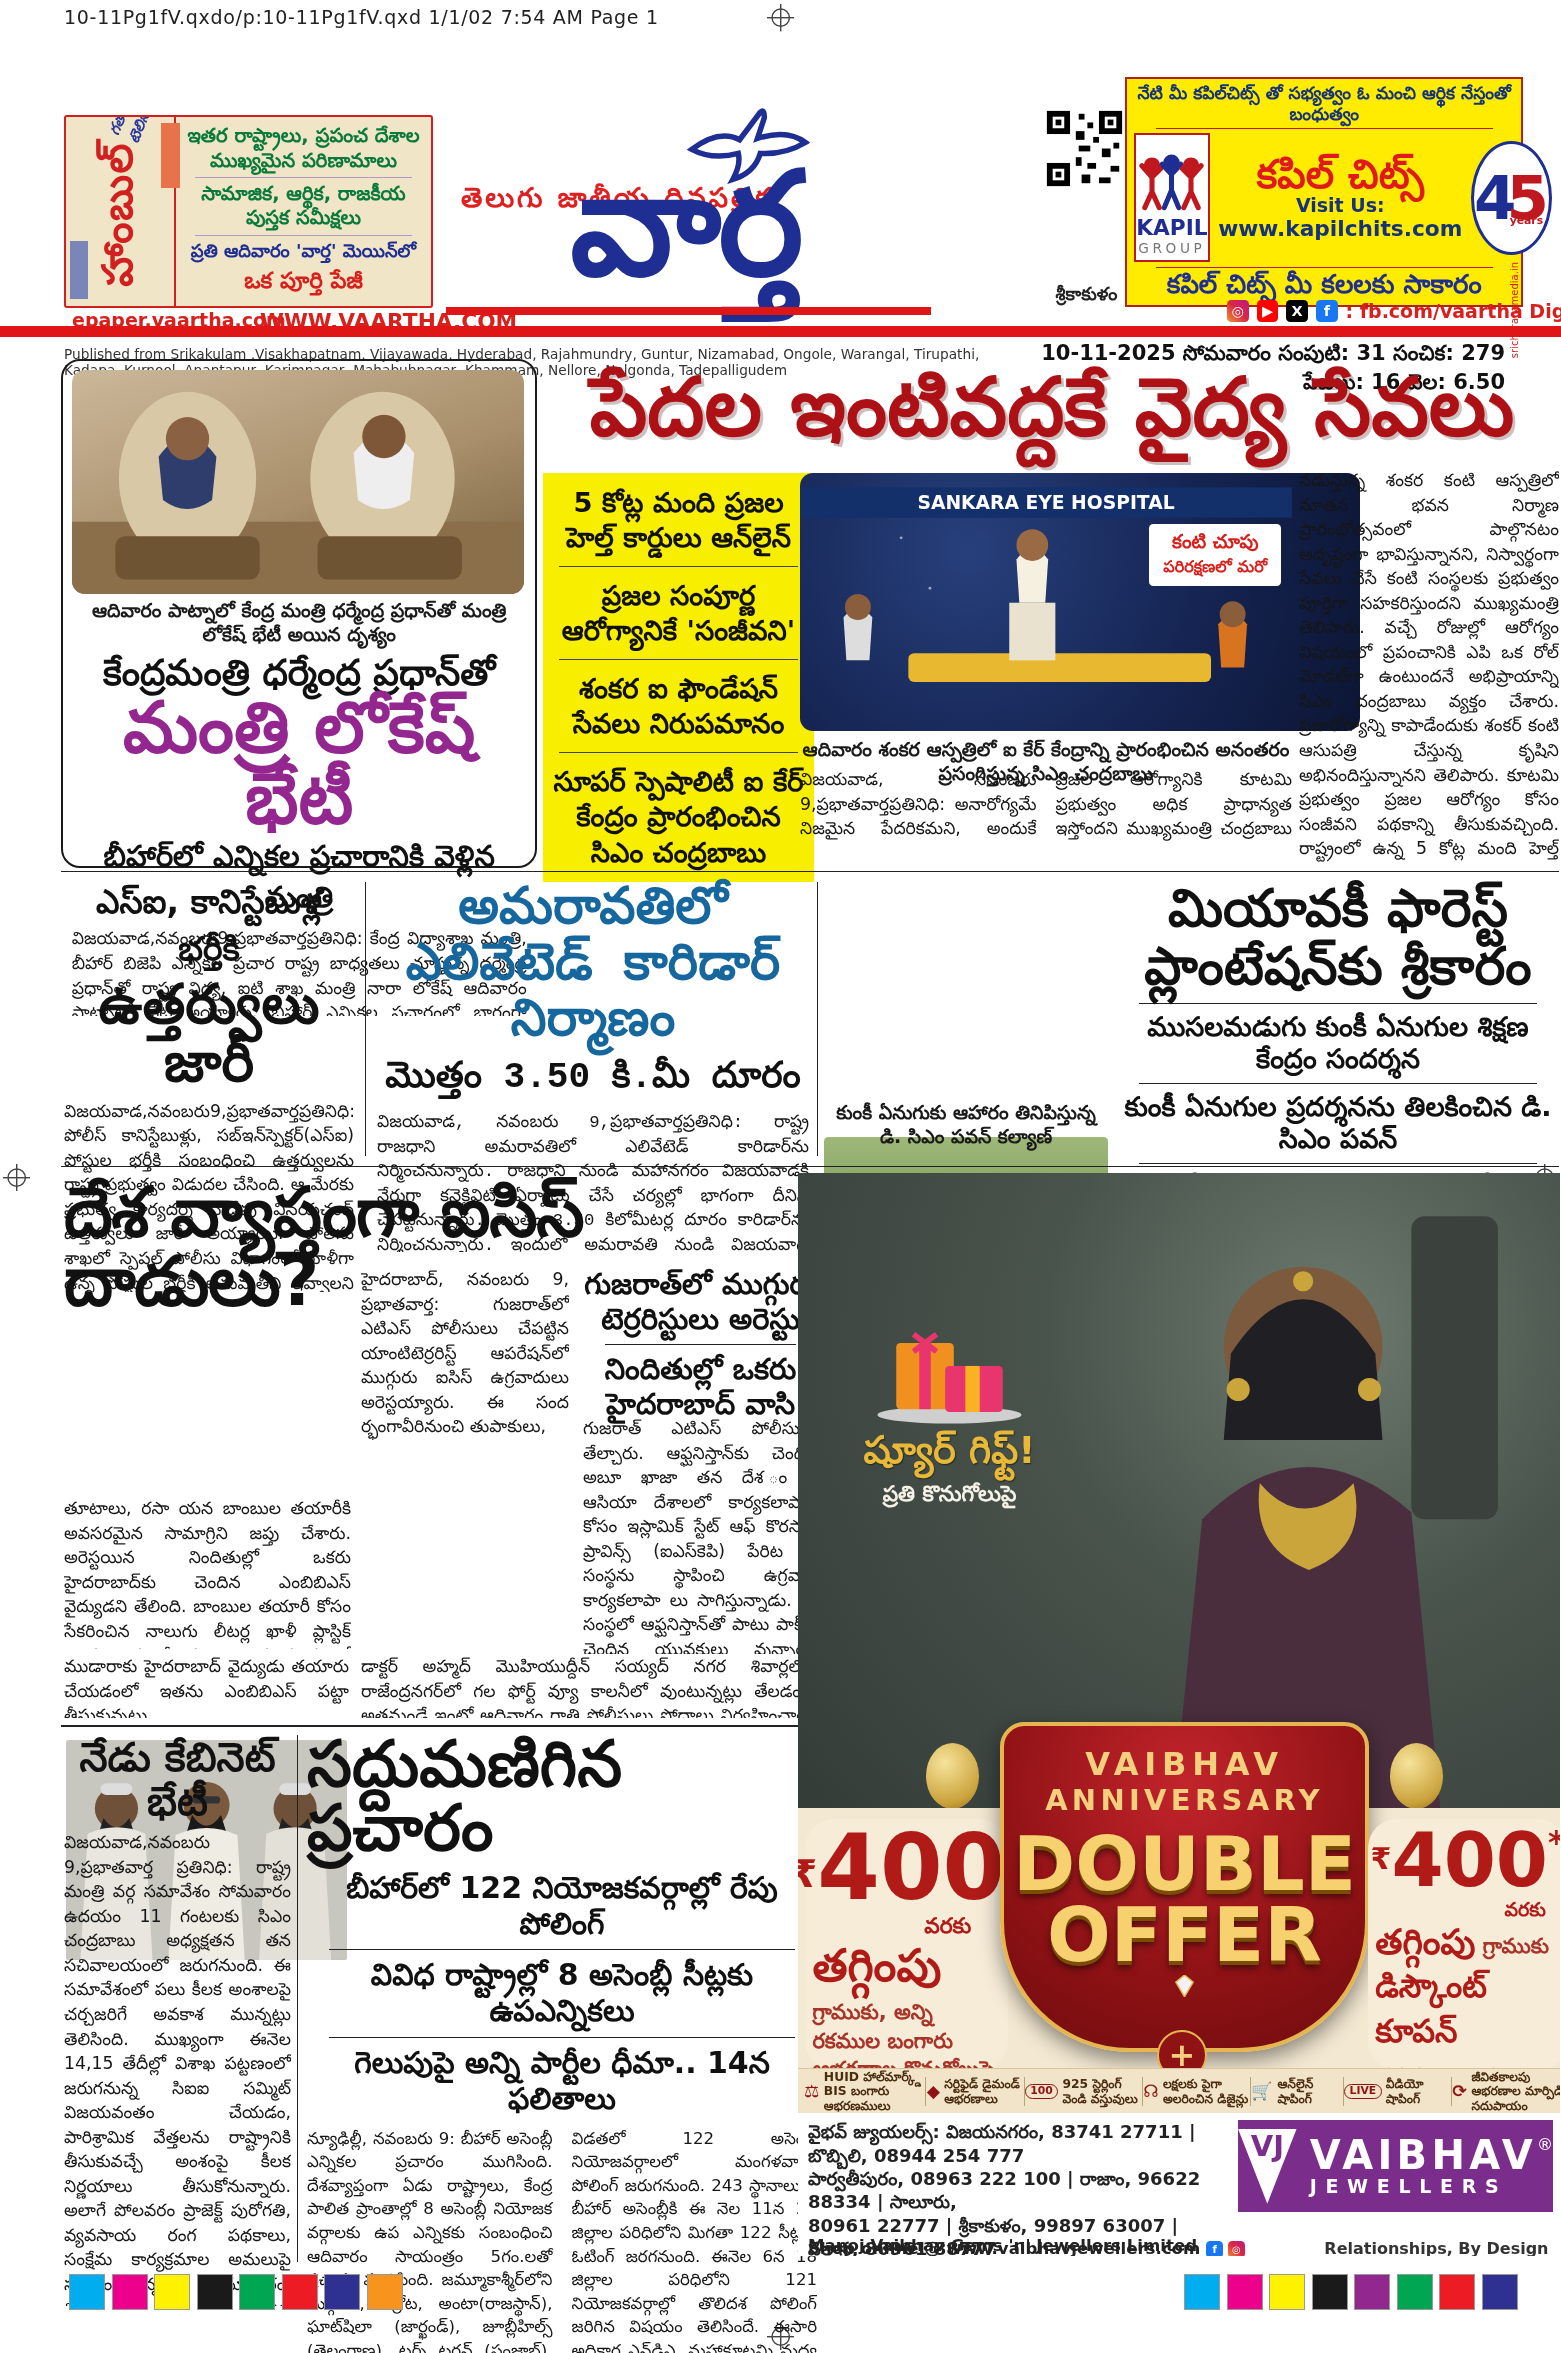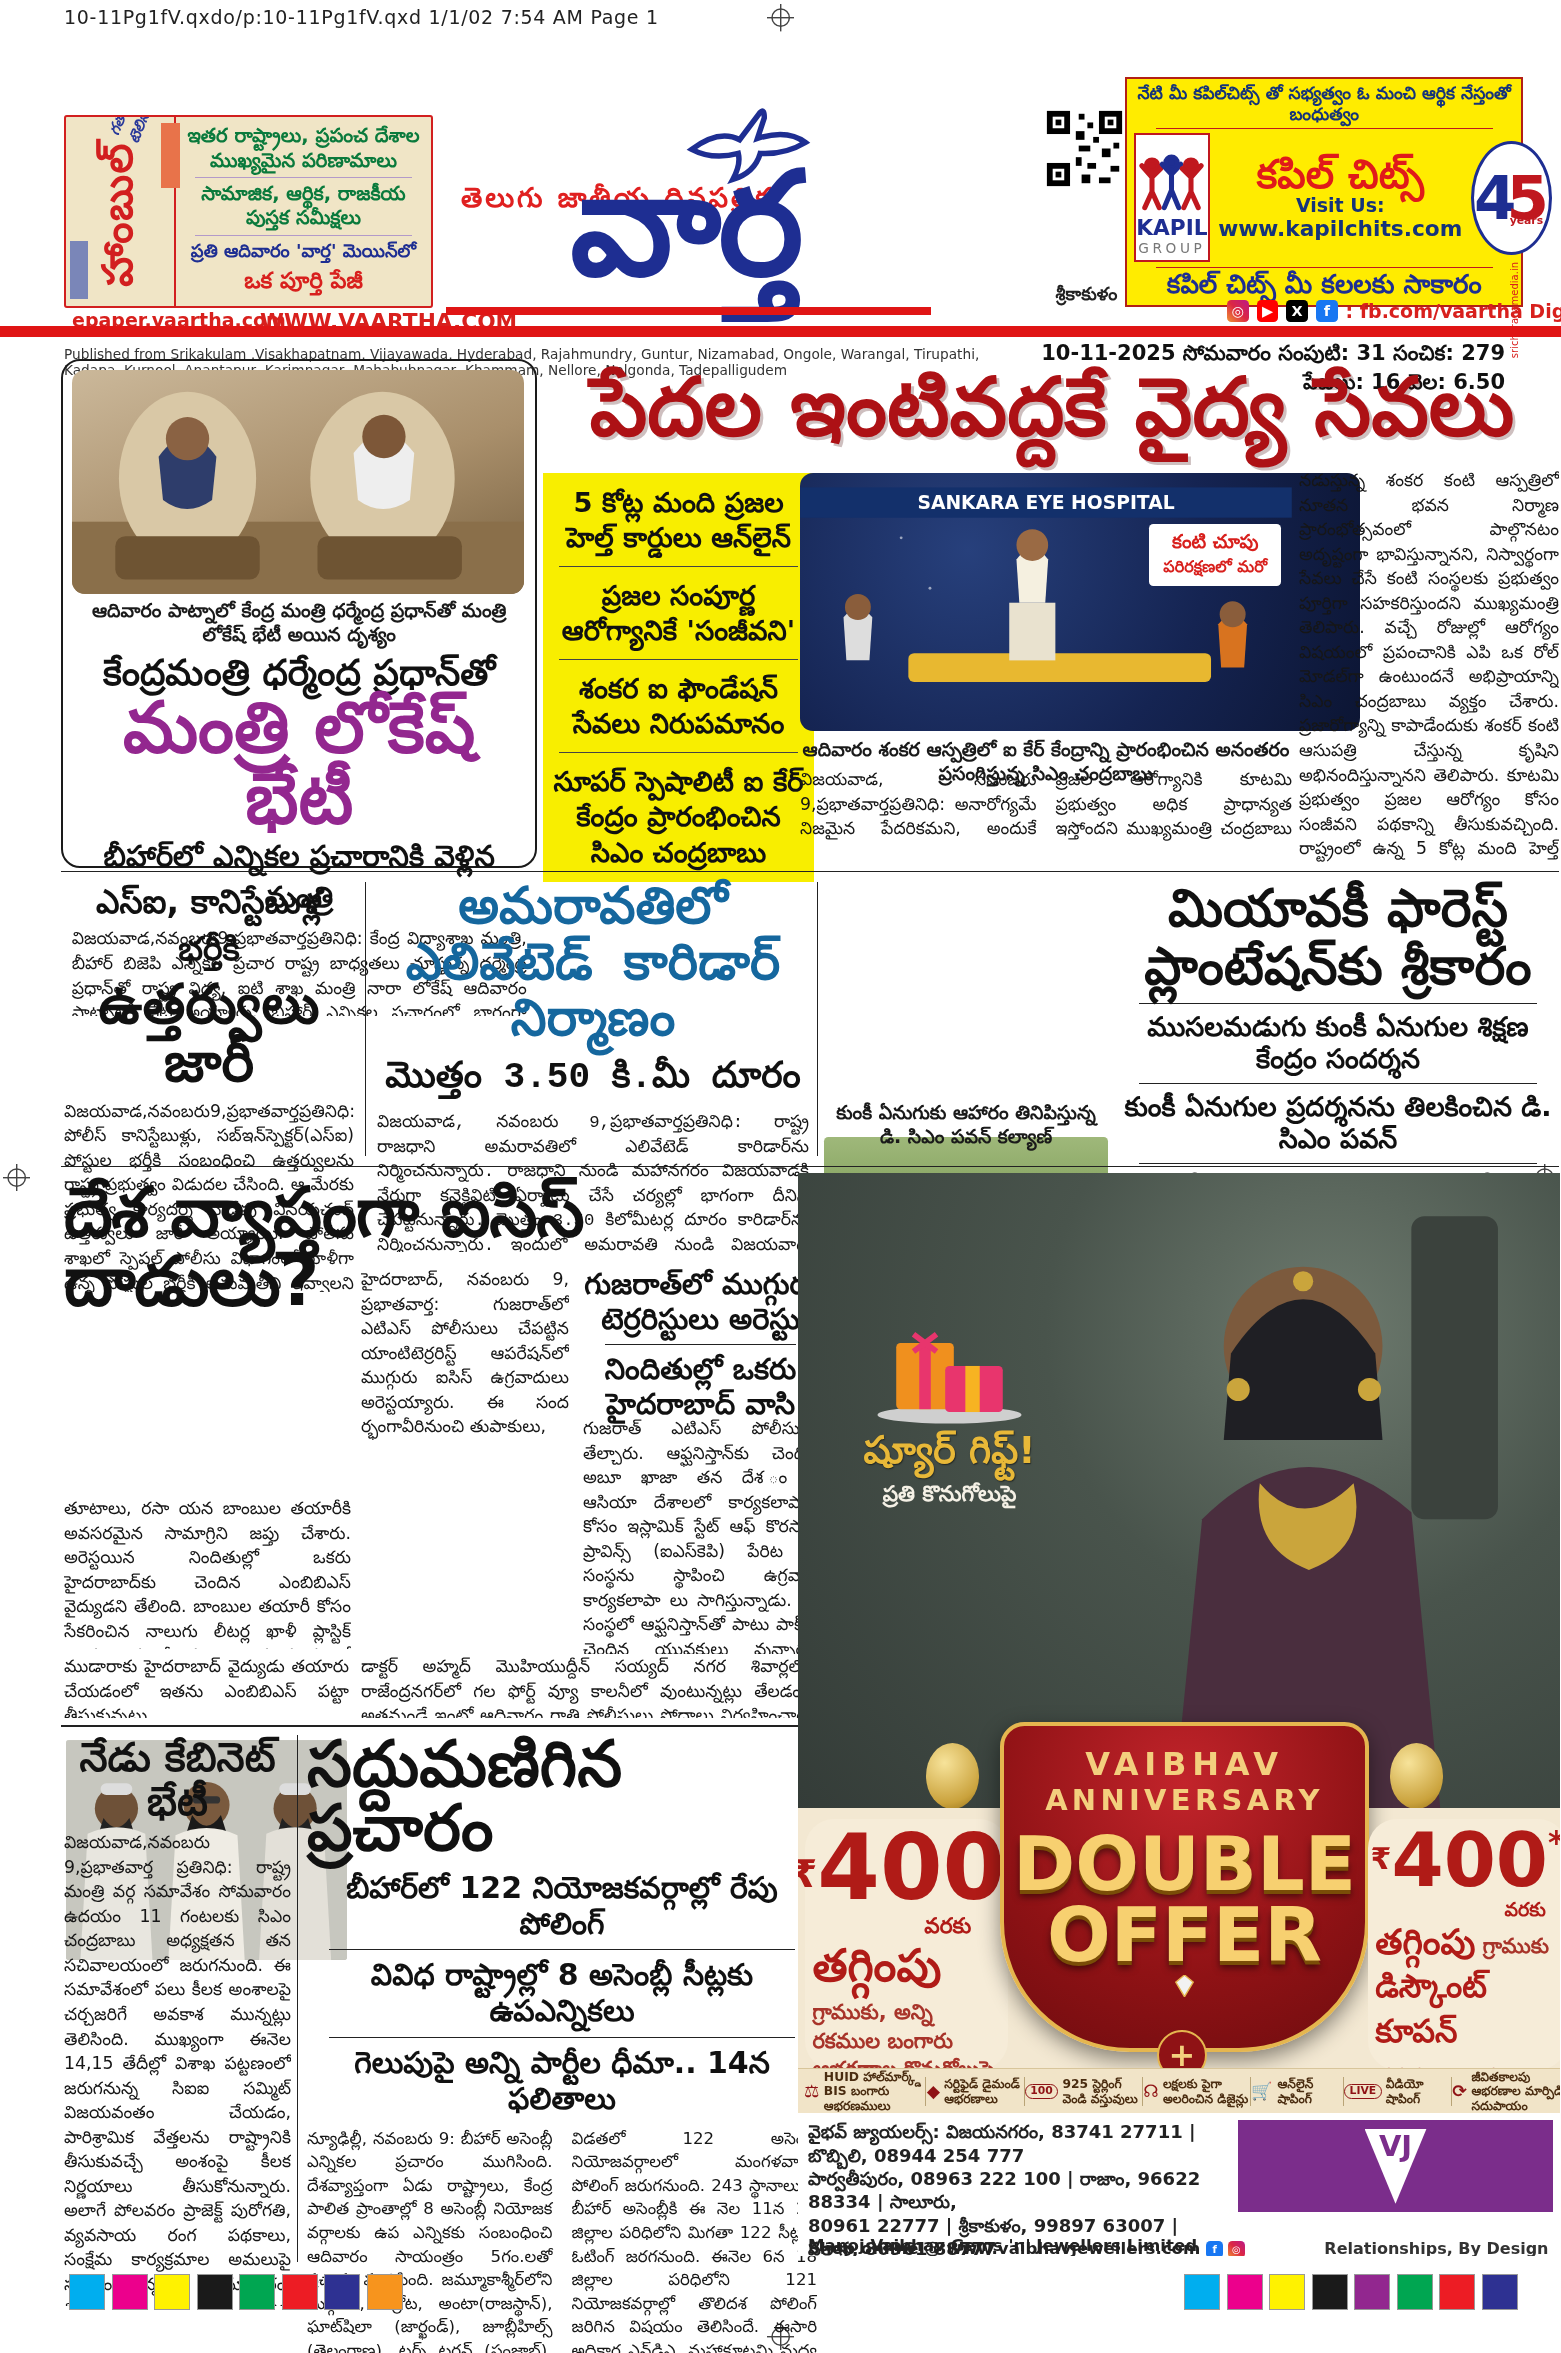--- a/index.html
+++ b/index.html
@@ -578,20 +578,24 @@
 
     <div class="abs contact" style="left:0;top:940px;width:762px;height:143px;">
       <div class="contact-lines abs" style="left:10px;top:7.2px;width:419px;">
         <div>వైభవ్ జ్యుయలర్స్: విజయనగరం, 83741 27711 | బొబ్బిలి, 08944 254 777</div>
         <div>పార్వతీపురం, 08963 222 100 | రాజాం, 96622 88334 | సాలూరు,</div>
         <div>80961 22777 | శ్రీకాకుళం, 99897 63007 | పలాస, 80961 88777</div>
 
       </div>
       <div class="vjlogo abs" style="left:440px;top:7.2px;width:315px;height:92px;">
         <div class="vj-mono">VJ</div>
+        <div>
+          <div><span class="vj-name">VAIBHAV</span><span style="font-size:16px;vertical-align:top;">®</span></div>
+          <div class="vj-sub">JEWELLERS</div>
+        </div>
       </div>
       <div class="company abs" style="left:10px;top:123px;">Manoj Vaibhav Gems 'n' Jewellers Limited</div>
       <div class="shop abs" style="left:10px;top:126px;">
         <span>Shop online @ www.vaibhavjewellers.com</span>
         <span class="social-ico" style="background:#1877f2;width:17.3px;height:17.3px;font-size:10px;">f</span><span class="social-ico" style="background:linear-gradient(45deg,#f09433,#dc2743,#bc1888);width:17.3px;height:17.3px;font-size:10px;">◎</span>
       </div>
       <div class="rel abs" style="right:11.5px;top:126px;">Relationships, By Design</div>
     </div>
   </div>
 

